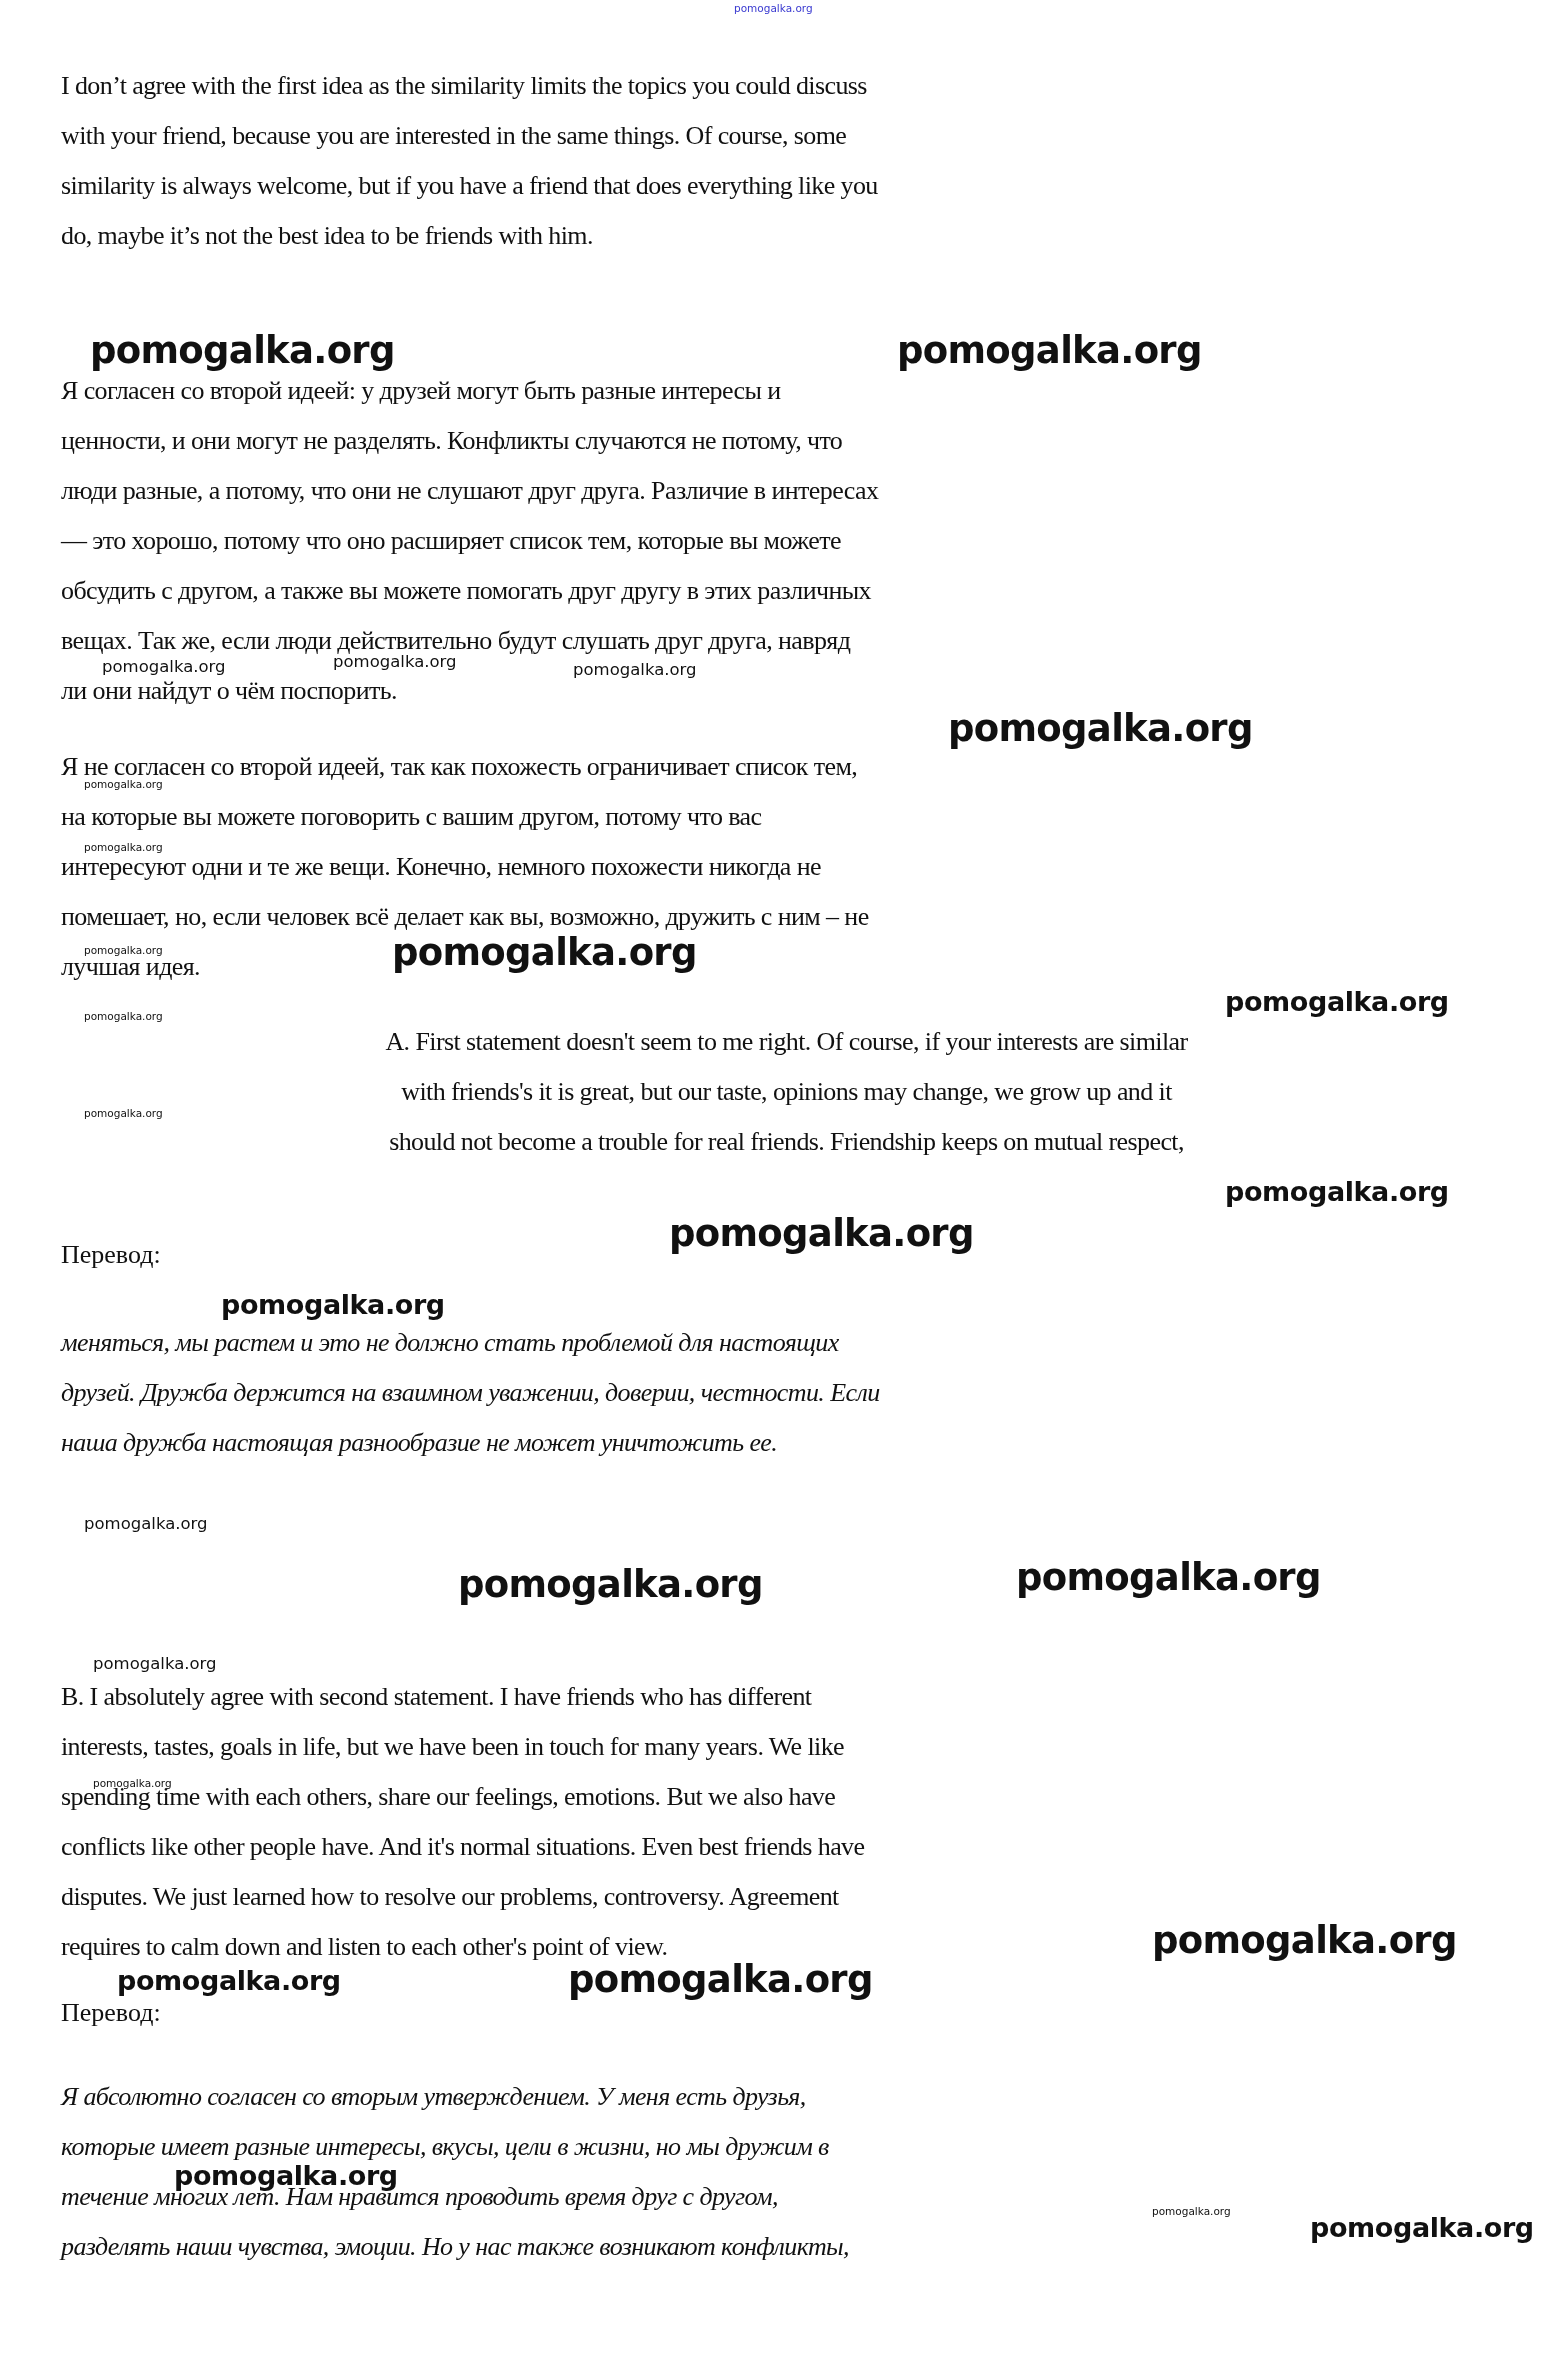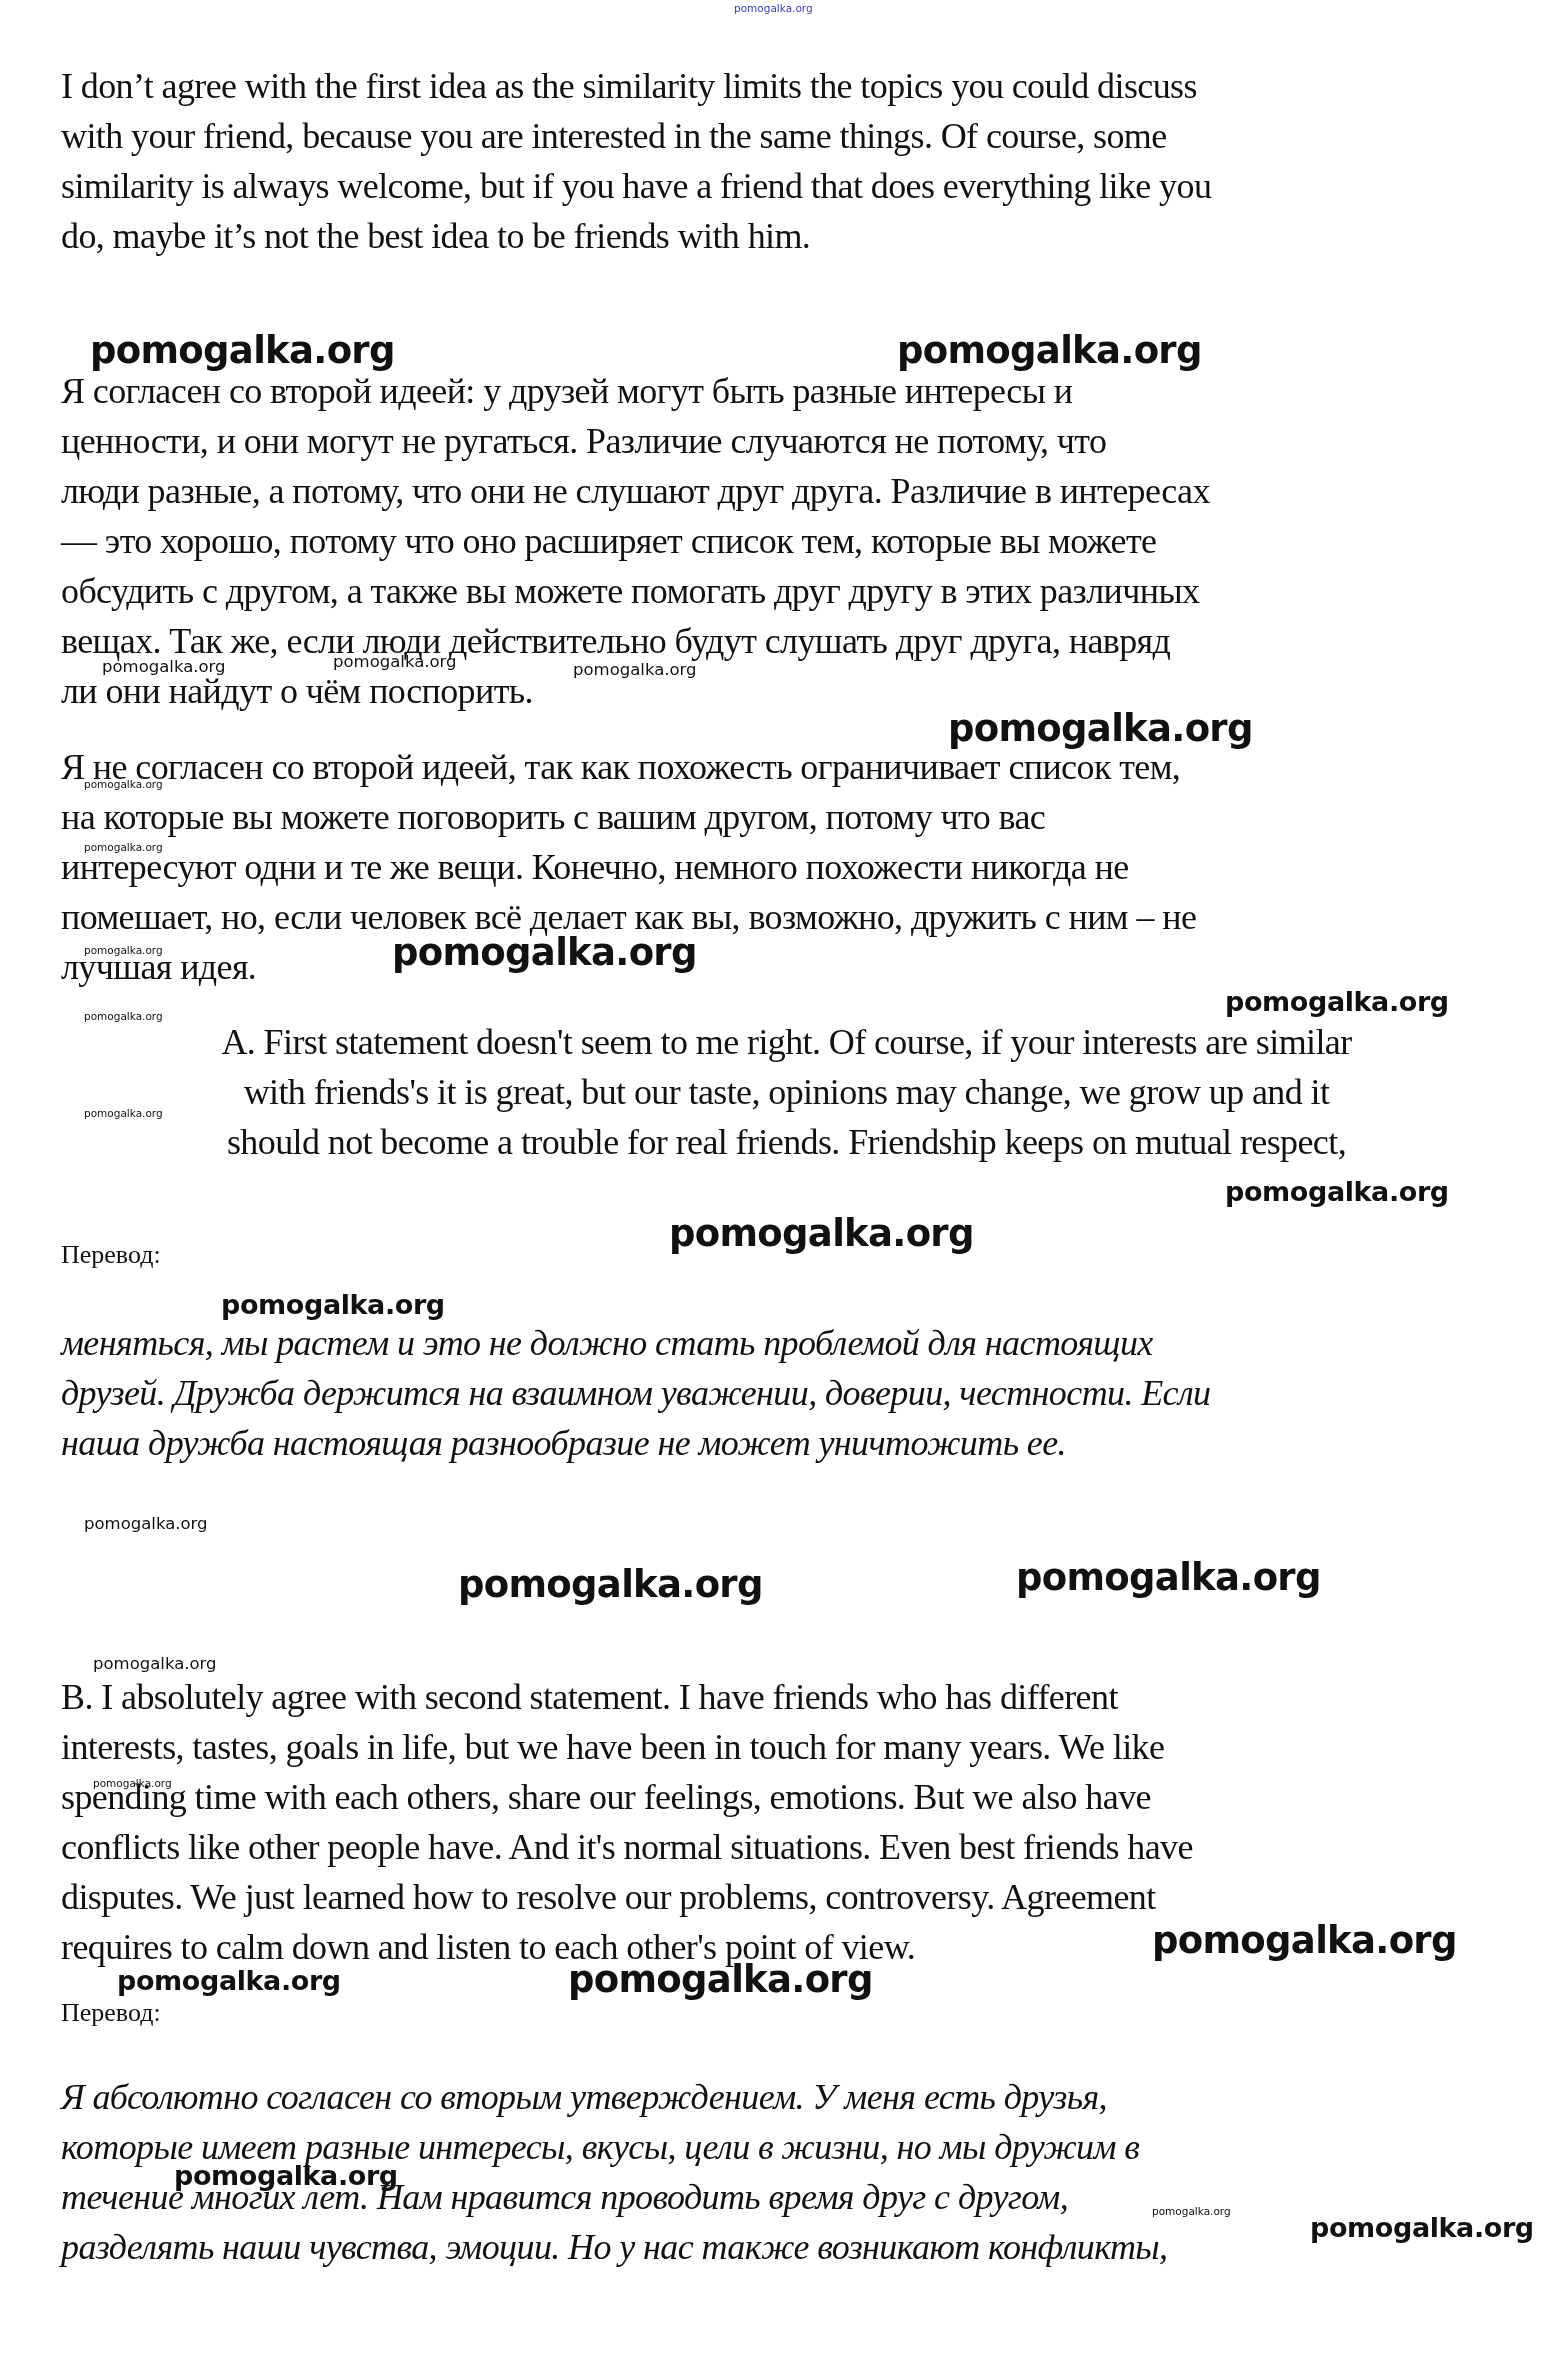--- a/index.html
+++ b/index.html
@@ -1,18 +1,18 @@
 <!DOCTYPE html>
 <html style="font-size:12px"><head>
 <meta charset="utf-8">
 <style>
   html, body { margin: 0; padding: 0; background: #ffffff; }
   body { width: 1566px; height: 2366px; position: relative; overflow: hidden; }
   .page { position: absolute; left: 0; top: 0; width: 1566px; height: 2366px; background: #fff; padding-left: 28px; }
-  .para { position: absolute; left: 61px; width: 1451px; font-family: "Liberation Serif", serif; color: #111; font-size: 36px; line-height: 50px; letter-spacing: -0.6px; }
+  .para { position: absolute; left: 61px; width: 1451px; font-family: "Liberation Serif", serif; color: #111; font-size: 26px; line-height: 50px; letter-spacing: -0.6px; }
   .para .line { display: block; white-space: nowrap; }
   .italic { font-style: italic; }
   .label { position: absolute; left: 61px; font-family: "Liberation Serif", serif; font-size: 26px; color: #111; }
   .wm { position: absolute; font-family: "DejaVu Sans", sans-serif; font-weight: bold; color: #111; white-space: nowrap; }
   .wm.big { font-size: 37px; letter-spacing: -0.7px; }
   .wm.mid { font-size: 27px; letter-spacing: -0.4px; }
   .wm.small { font-size: 16.5px; font-weight: normal; }
   .wm.tiny { font-size: 10.5px; font-weight: normal; }
   .wm.top { font-size: 10.5px; font-weight: normal; color: #3a3ad0; }
 </style>
@@ -25,21 +25,21 @@
 
   <div class="para" style="top:61px;">
     <span class="line">I don’t agree with the first idea as the similarity limits the topics you could discuss</span>
     <span class="line">with your friend, because you are interested in the same things. Of course, some</span>
     <span class="line">similarity is always welcome, but if you have a friend that does everything like you</span>
     <span class="line">do, maybe it’s not the best idea to be friends with him.</span>
   </div>
 
   <div class="para" style="top:366px;">
     <span class="line">Я согласен со второй идеей: у друзей могут быть разные интересы и</span>
-    <span class="line">ценности, и они могут не ругаться. Различие случаются не потому, что</span>
+    <span class="line">ценности, и они могут не разделять. Конфликты случаются не потому, что</span>
     <span class="line">люди разные, а потому, что они не слушают друг друга. Различие в интересах</span>
     <span class="line">— это хорошо, потому что оно расширяет список тем, которые вы можете</span>
     <span class="line">обсудить с другом, а также вы можете помогать друг другу в этих различных</span>
     <span class="line">вещах. Так же, если люди действительно будут слушать друг друга, навряд</span>
     <span class="line">ли они найдут о чём поспорить.</span>
   </div>
 
   <div class="para" style="top:742px;">
     <span class="line">Я не согласен со второй идеей, так как похожесть ограничивает список тем,</span>
     <span class="line">на которые вы можете поговорить с вашим другом, потому что вас</span>

